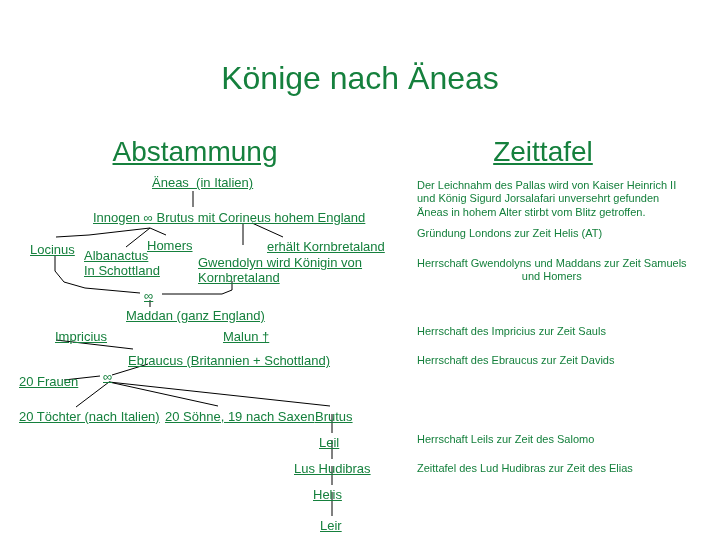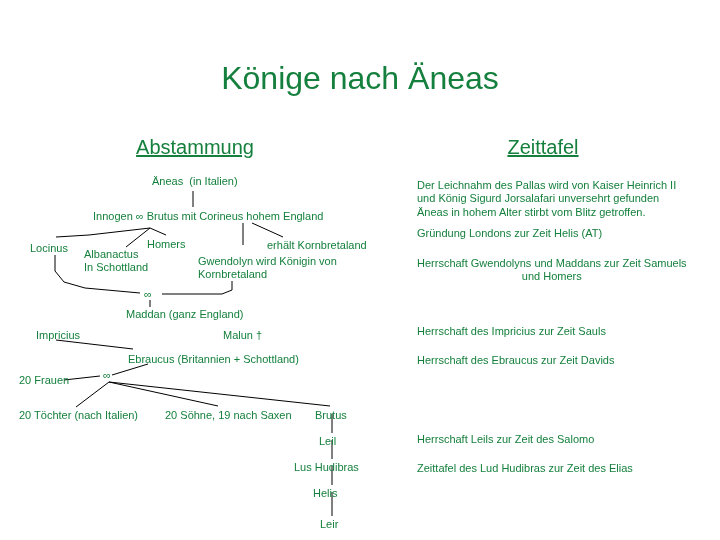--- a/index.html
+++ b/index.html
@@ -34,27 +34,27 @@
     position: absolute;
     left: 0;
     top: 50px;
     width: 720px;
     text-align: center;
     font-size: 32px;
     line-height: 1.2;
   }
   .heading {
     position: absolute;
-    font-size: 20px;
+    font-size: 28px;
     text-decoration: underline;
     white-space: pre;
   }
   .heading-abstammung { left: 108px; top: 127px; width: 174px; text-align: center; }
   .heading-zeittafel   { left: 466px; top: 127px; width: 154px; text-align: center; }
-  .tree-label { font-size: 11px; }
+  .tree-label { font-size: 13px; text-decoration: underline; }
   .tl-entry {
     position: absolute;
     font-size: 11px;
     line-height: 1.22;
     white-space: pre-line;
     left: 417px;
   }
 </style>
 </head>
 <body>
@@ -94,21 +94,21 @@
       <div class="node tree-label" style="left: 93px; top: 201px;">Innogen ∞ Brutus mit Corineus hohem England</div>
       <div class="node tree-label" style="left: 30px; top: 233px;">Locinus</div>
       <div class="node tree-label" style="left: 84px; top: 239px;">Albanactus
 In Schottland</div>
       <div class="node tree-label" style="left: 147px; top: 229px;">Homers</div>
       <div class="node tree-label" style="left: 267px; top: 230px;">erhält Kornbretaland</div>
       <div class="node tree-label" style="left: 198px; top: 246px;">Gwendolyn wird Königin von
 Kornbretaland</div>
       <div class="node tree-label" style="left: 144px; top: 279px;">∞</div>
       <div class="node tree-label" style="left: 126px; top: 299px;">Maddan (ganz England)</div>
-      <div class="node tree-label" style="left: 36px; top: 320px;">Impricius</div>
+      <div class="node tree-label" style="left: 55px; top: 320px;">Impricius</div>
       <div class="node tree-label" style="left: 223px; top: 320px;">Malun †</div>
       <div class="node tree-label" style="left: 128px; top: 344px;">Ebraucus (Britannien + Schottland)</div>
       <div class="node tree-label" style="left: 19px; top: 365px;">20 Frauen</div>
       <div class="node tree-label" style="left: 103px; top: 360px;">∞</div>
       <div class="node tree-label" style="left: 19px; top: 400px;">20 Töchter (nach Italien)</div>
       <div class="node tree-label" style="left: 165px; top: 400px;">20 Söhne, 19 nach Saxen</div>
       <div class="node tree-label" style="left: 315px; top: 400px;">Brutus</div>
       <div class="node tree-label" style="left: 319px; top: 426px;">Leil</div>
       <div class="node tree-label" style="left: 294px; top: 452px;">Lus Hudibras</div>
       <div class="node tree-label" style="left: 313px; top: 478px;">Helis</div>

